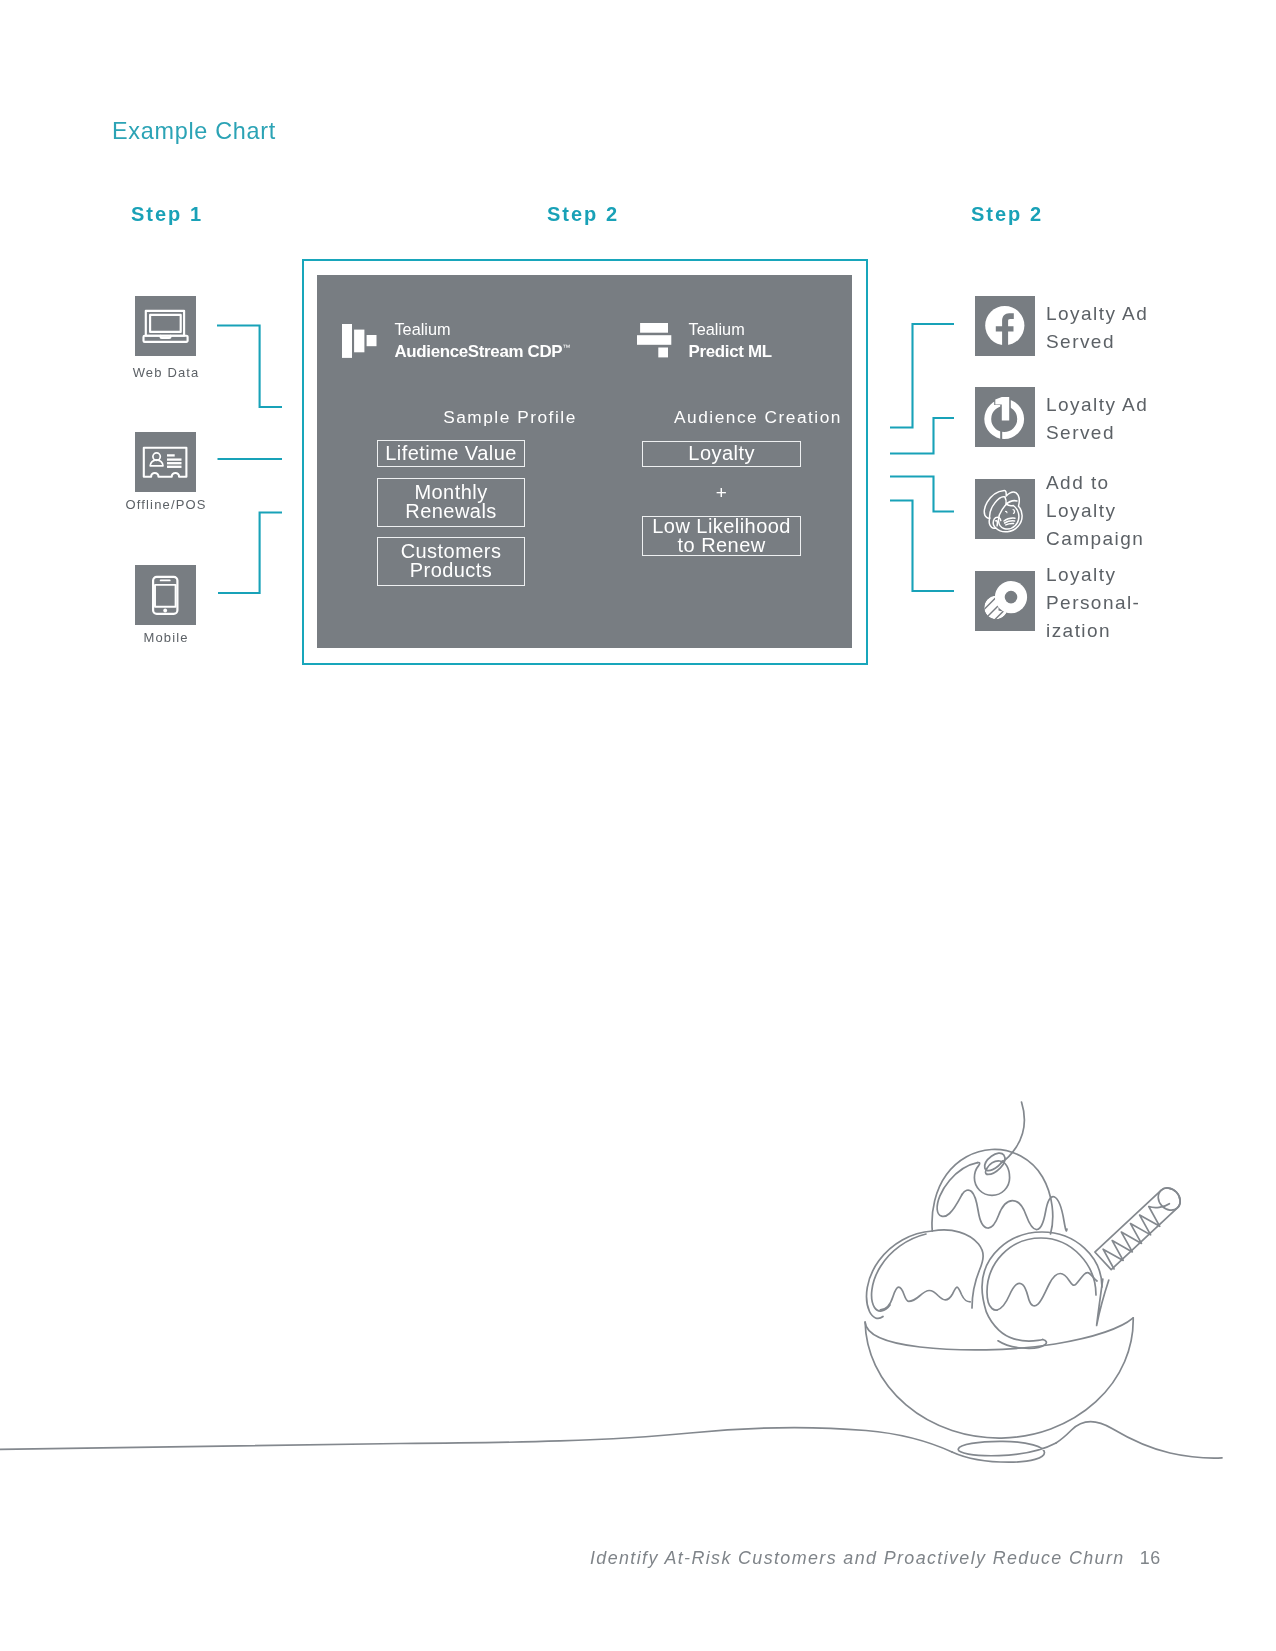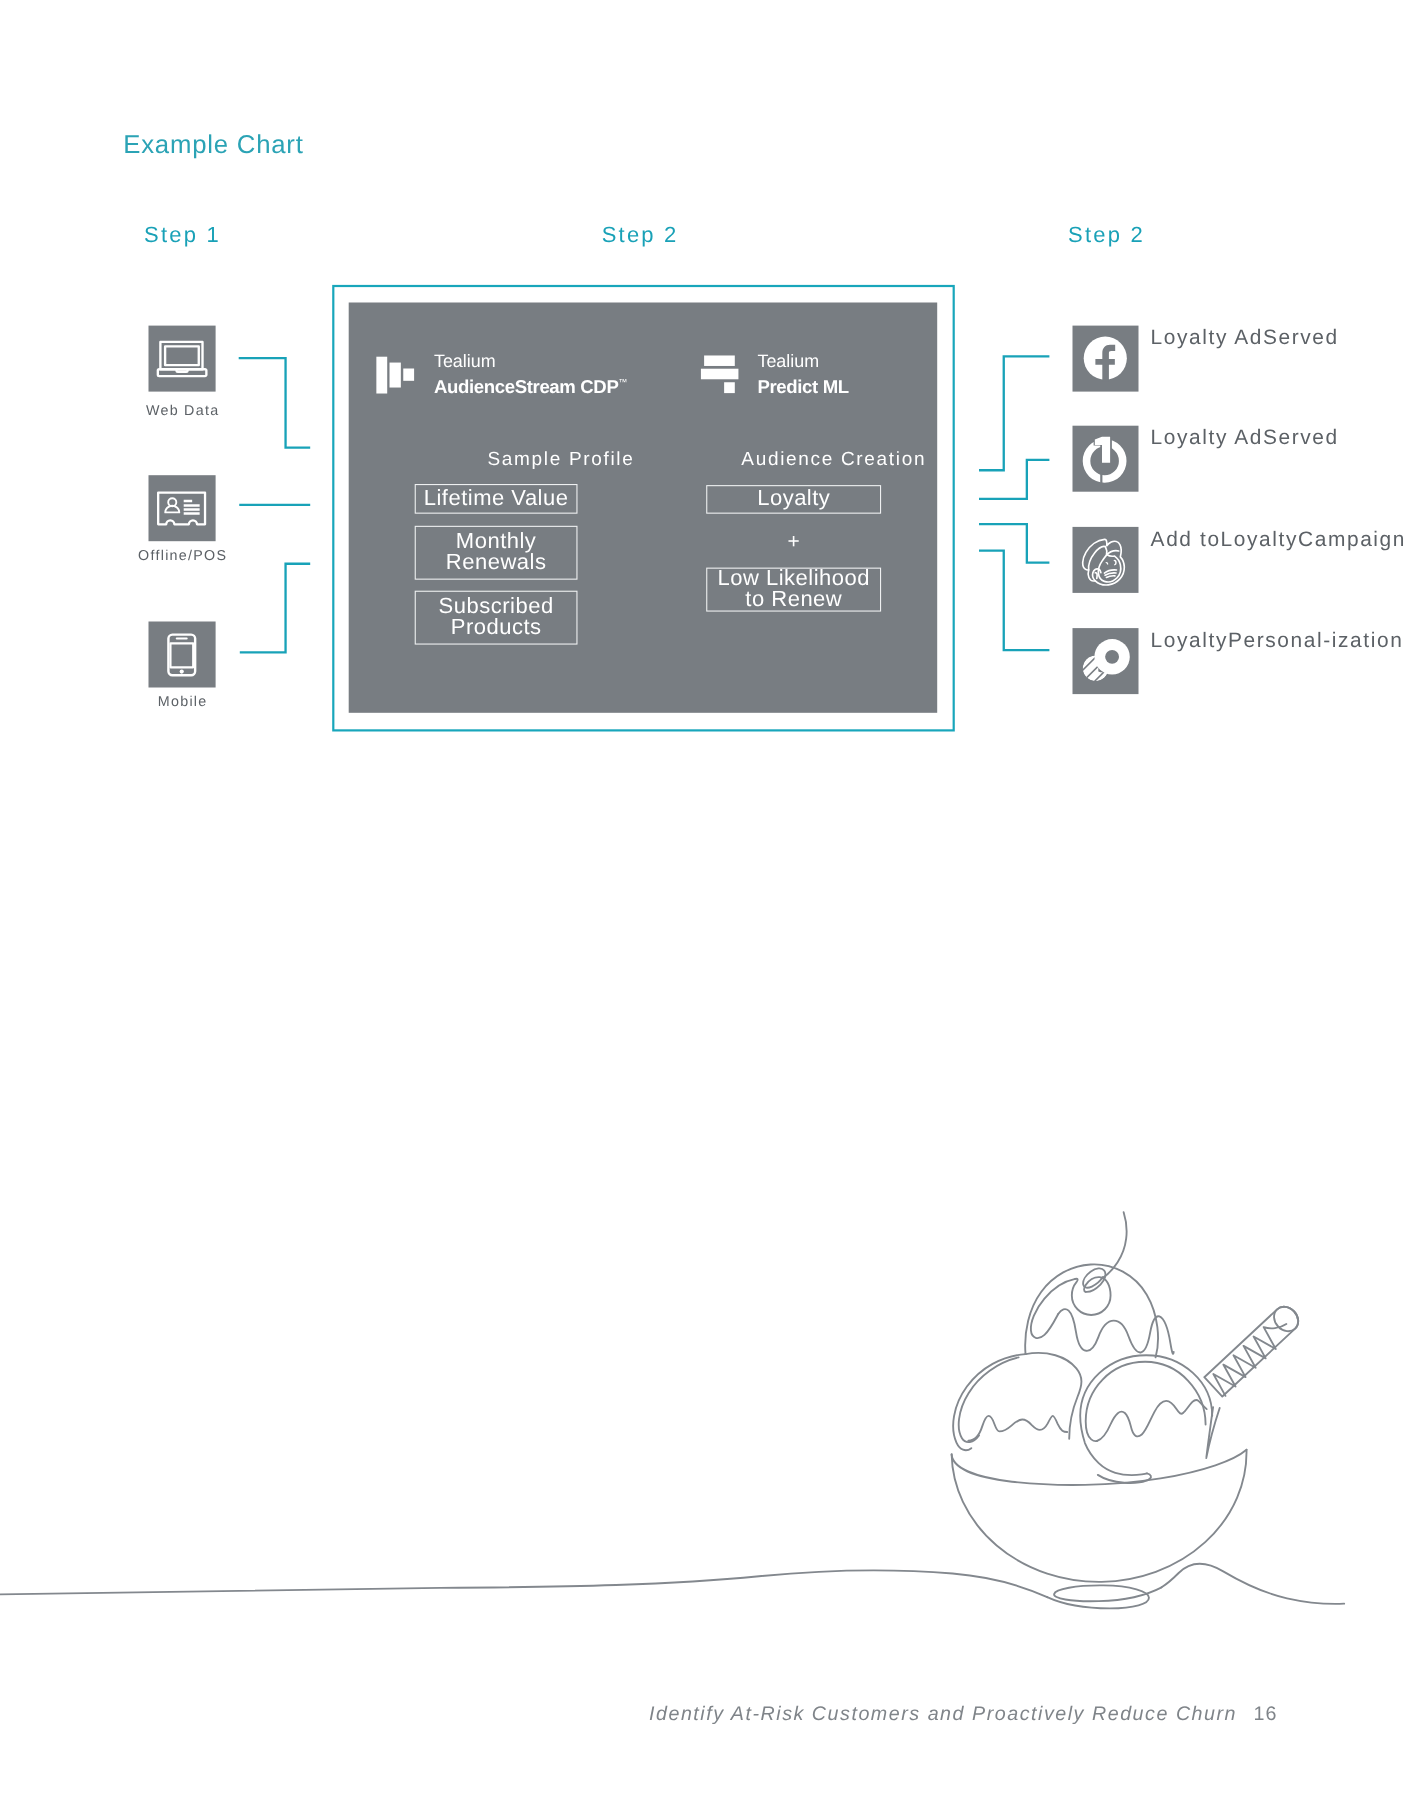--- a/index.html
+++ b/index.html
@@ -1,21 +1,21 @@
 <!DOCTYPE html>
 <html><head>
 <meta charset="utf-8">
 <title>Example Chart</title>
 <style>
   html,body{margin:0;padding:0;}
   body{width:1276px;height:1651px;background:#ffffff;font-family:"Liberation Sans",sans-serif;position:relative;overflow:hidden;}
   .page{position:absolute;left:0;top:0;width:1276px;height:1651px;}
   #heading{position:absolute;left:112px;top:120px;font-size:23.4px;line-height:1;color:#2ba3b5;letter-spacing:.72px;font-weight:400;}
 
-  .step-label{position:absolute;font-size:20px;line-height:1;font-weight:400;color:#19a1b7;letter-spacing:2.0px;}
+  .step-label{position:absolute;font-size:20px;line-height:1;font-weight:700;color:#19a1b7;letter-spacing:2.0px;}
   #step-1{left:131px;top:204px;}
   #step-2{left:547px;top:204px;}
   #step-3{left:971px;top:204px;}
 
   
   .src{position:absolute;left:135px;width:61px;}
   .src .sq{width:61px;height:60px;background:#787d82;position:relative;}
   .src .cap{position:absolute;left:-45px;width:151px;text-align:center;font-size:13px;line-height:1;color:#5c6166;white-space:nowrap;letter-spacing:1.15px;text-indent:1.15px;}
   #src-0{top:296px;}
   #src-1{top:432px;}
@@ -53,21 +53,21 @@
   #chip-0-0{top:31px;height:27.1px;}
   #chip-0-1{top:69px;height:48.6px;}
   #chip-0-2{top:128.3px;height:48.3px;}
   #chip-1-0{top:31.7px;height:26.8px;}
   #plus-1{top:74px;}
   #chip-1-2{top:107.4px;height:40px;text-align:center;}
 
   
   .out{position:absolute;left:975px;}
   .out .sq{width:60px;height:60px;background:#787d82;position:relative;}
-  .out .lbl{position:absolute;left:71px;top:0;height:60px;padding-top:3px;box-sizing:border-box;display:flex;flex-direction:row;justify-content:center;font-size:19px;color:#5c6166;line-height:17.3px;white-space:nowrap;letter-spacing:1.45px;}
+  .out .lbl{position:absolute;left:71px;top:0;height:60px;padding-top:3px;box-sizing:border-box;display:flex;flex-direction:column;justify-content:center;font-size:19px;color:#5c6166;line-height:17.3px;white-space:nowrap;letter-spacing:1.45px;gap:11px;}
   #out-0{top:296px;}
   #out-1{top:387px;}
   #out-2{top:479px;}
   #out-3{top:571px;}
 
   
   #footer{position:absolute;left:590px;top:1550px;font-size:17.9px;line-height:1;color:#7f8489;font-style:italic;letter-spacing:1.38px;white-space:nowrap;}
   #footer .pg{font-style:normal;margin-left:15px;letter-spacing:.8px;}
 
   
@@ -172,21 +172,21 @@
     <div class="col" id="col-0">
       <div class="ctitle">Sample Profile</div>
       <div class="chip" id="chip-0-0">
           <div>Lifetime Value</div>
         </div>
       <div class="chip" id="chip-0-1">
           <div>Monthly</div>
           <div>Renewals</div>
         </div>
       <div class="chip" id="chip-0-2">
-          <div>Subscribed</div>
+          <div>Customers</div>
           <div>Products</div>
         </div>
     </div>
 
     <div class="col" id="col-1">
       <div class="ctitle">Audience Creation</div>
       <div class="chip" id="chip-1-0">
           <div>Loyalty</div>
         </div>
       <div class="plus" id="plus-1">+</div>

